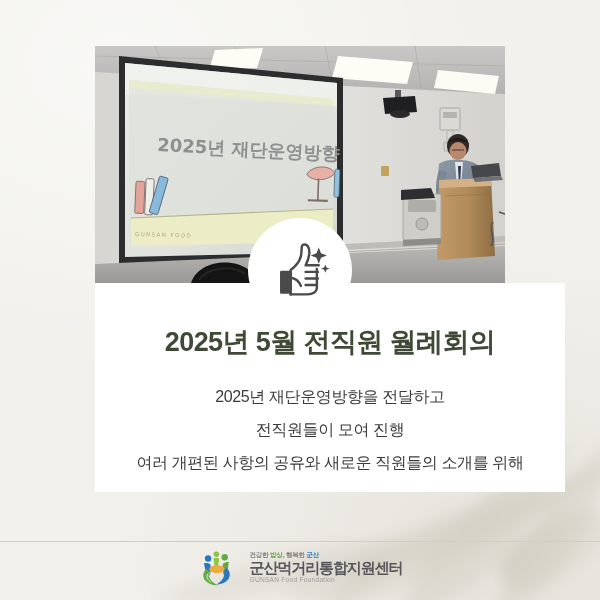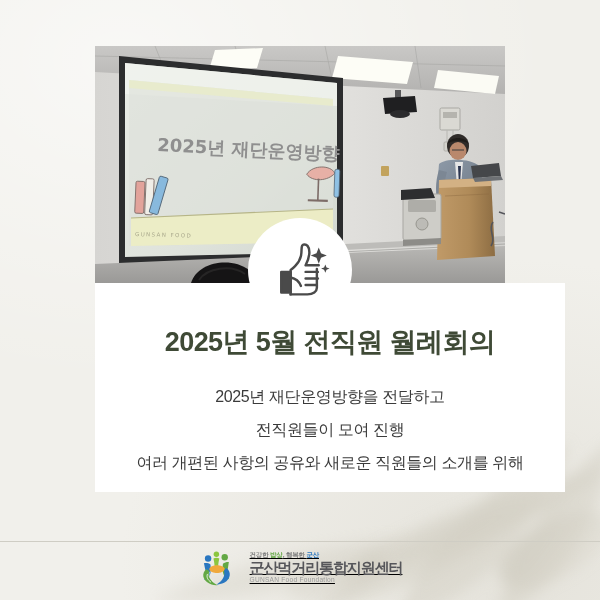--- a/index.html
+++ b/index.html
@@ -135,21 +135,20 @@
   .footer-logo {
     position: absolute;
     left: 0;
     right: 0;
     top: 546px;
     height: 44px;
     display: flex;
     align-items: center;
     justify-content: center;
     gap: 14px;
-    text-decoration: underline;
   }
   .logo-mark { width: 38px; height: 38px; flex: 0 0 auto; }
   .logo-mark svg { display:block; width:38px; height:38px; }
 
   .logo-text { text-align: left; line-height: 1; }
   .logo-tagline {
     font-size: 6.5px;
     letter-spacing: -0.2px;
     color: #7c7c7c;
     white-space: nowrap;

